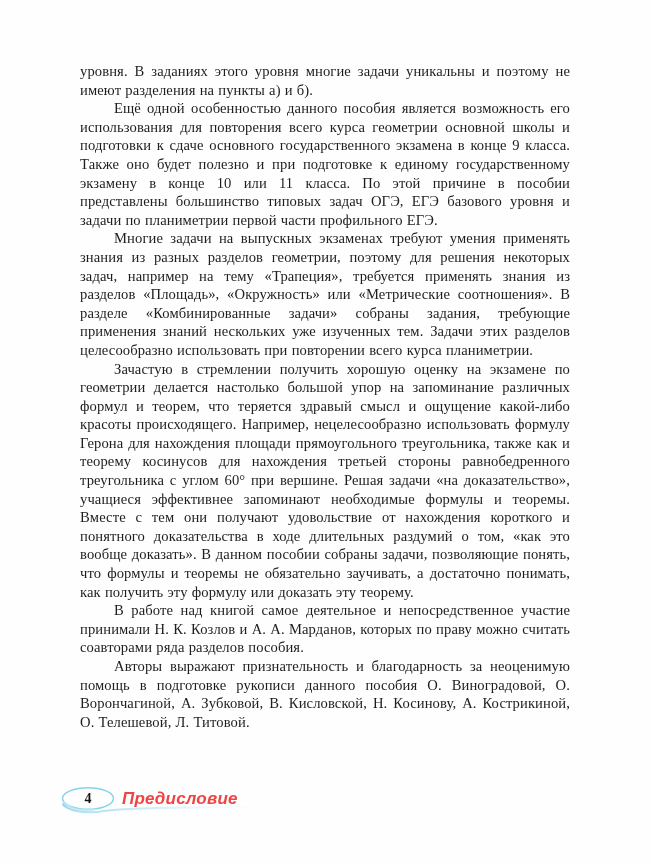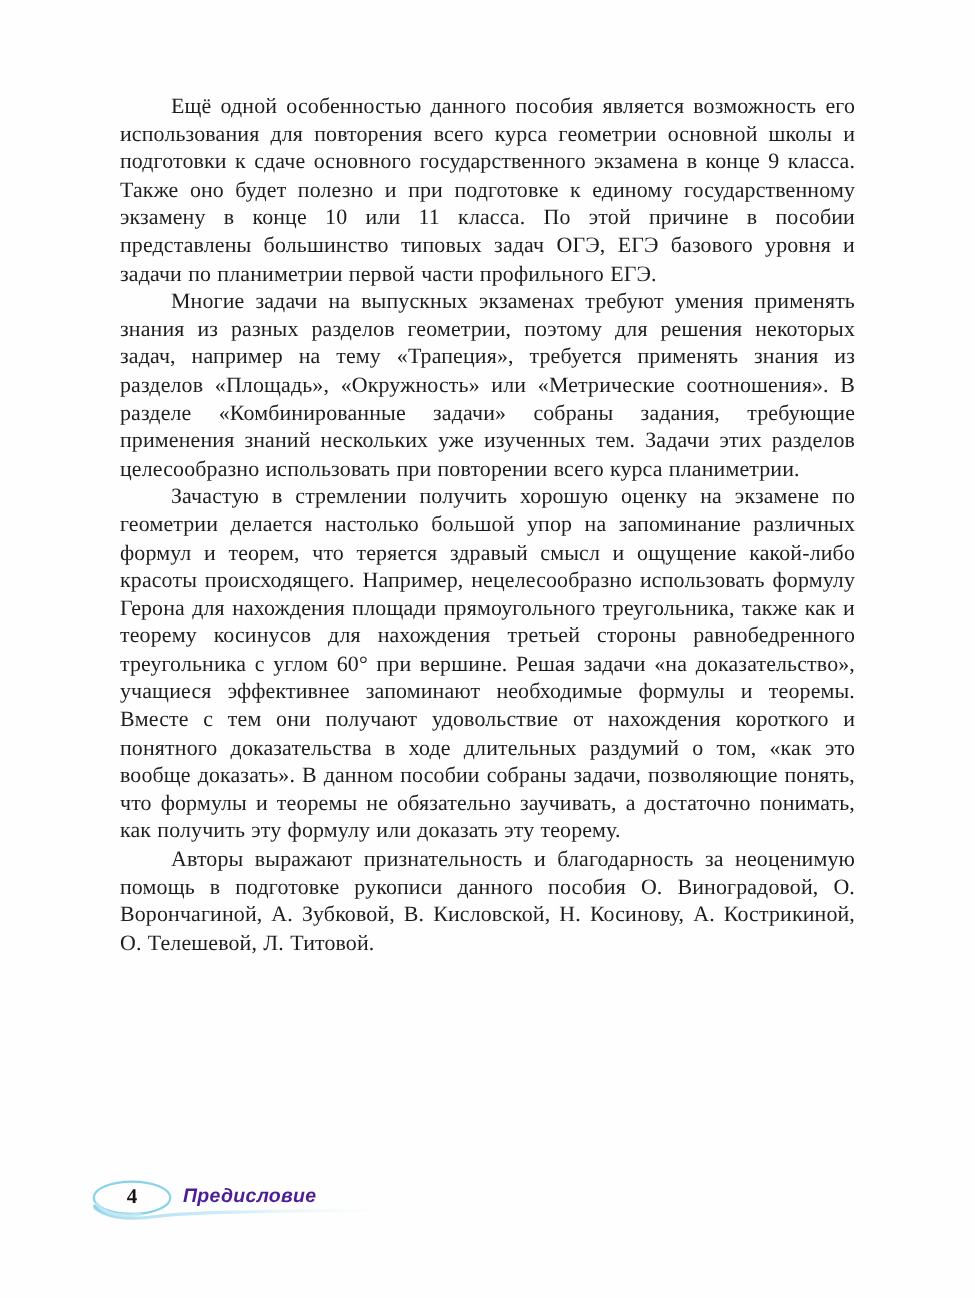--- a/index.html
+++ b/index.html
@@ -91,35 +91,37 @@
     padding-bottom: 1px;
   }
 
   .footer-label {
     position: absolute;
     left: 122px;
     top: 5px;
     font-family: "Liberation Sans", "DejaVu Sans", sans-serif;
     font-style: italic;
     font-weight: bold;
-    font-size: 13px;
+    font-size: 17px;
     letter-spacing: 0.2px;
-    color: #4c1d95;
+    color: #ef4444;
     white-space: nowrap;
   }
 </style>
 </head>
 <body>
 
 <div class="page">
 
   <div class="text-column">
+    <p class="body-par no-indent">уровня. В заданиях этого уровня многие задачи уникальны и поэтому не имеют разделения на пункты а) и б).</p>
     <p class="body-par">Ещё одной особенностью данного пособия является возможность его использования  для повторения всего курса геометрии основной школы и подготовки к сдаче основного государственного экзамена в конце 9 класса. Также оно будет полезно и при подготовке к единому государственному экзамену в конце 10 или 11 класса. По этой причине в пособии представлены большинство типовых задач ОГЭ, ЕГЭ базового уровня и задачи по планиметрии первой части профильного ЕГЭ.</p>
     <p class="body-par">Многие задачи на выпускных экзаменах требуют умения применять знания из разных разделов геометрии, поэтому для решения некоторых задач, например на тему «Трапеция», требуется применять знания из разделов «Площадь», «Окружность» или «Метрические соотношения». В разделе «Комбинированные задачи» собраны задания, требующие применения знаний нескольких уже изученных тем. Задачи этих разделов целесообразно использовать при повторении всего курса планиметрии.</p>
     <p class="body-par">Зачастую в стремлении получить хорошую оценку на экзамене по геометрии делается настолько большой упор на запоминание различных формул и теорем, что теряется здравый смысл и ощущение какой-либо красоты происходящего. Например, нецелесообразно использовать формулу Герона для нахождения площади прямоугольного треугольника, также как и теорему косинусов для нахождения третьей стороны равнобедренного треугольника с углом 60° при вершине. Решая задачи «на доказательство», учащиеся эффективнее запоминают необходимые формулы и теоремы. Вместе с тем они получают удовольствие от нахождения короткого и понятного доказательства в ходе длительных раздумий о том, «как это вообще доказать». В данном пособии собраны задачи, позволяющие понять, что формулы и теоремы не обязательно заучивать, а достаточно понимать, как получить эту формулу или доказать эту теорему.</p>
+    <p class="body-par">В работе над книгой самое деятельное и непосредственное участие принимали Н. К. Козлов и А. А. Марданов, которых по праву можно считать соавторами ряда разделов пособия.</p>
     <p class="body-par">Авторы выражают признательность и благодарность за неоценимую помощь в подготовке рукописи данного пособия О. Виноградовой, О. Ворончагиной, А. Зубковой, В. Кисловской, Н. Косинову, А. Кострикиной, О. Телешевой, Л. Титовой.</p>
   </div>
 
   <div class="footer">
 
     <div class="footer-swoosh">
       <svg width="200" height="14" viewBox="0 0 200 14" xmlns="http://www.w3.org/2000/svg">
         <defs>
           <linearGradient id="swooshGrad" x1="0" y1="0" x2="1" y2="0">
             <stop offset="0%" stop-color="#9ed9ec" stop-opacity="0.95"></stop>

